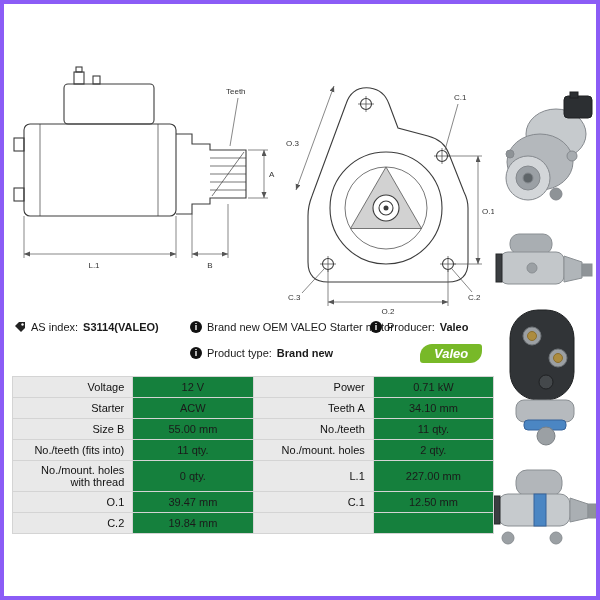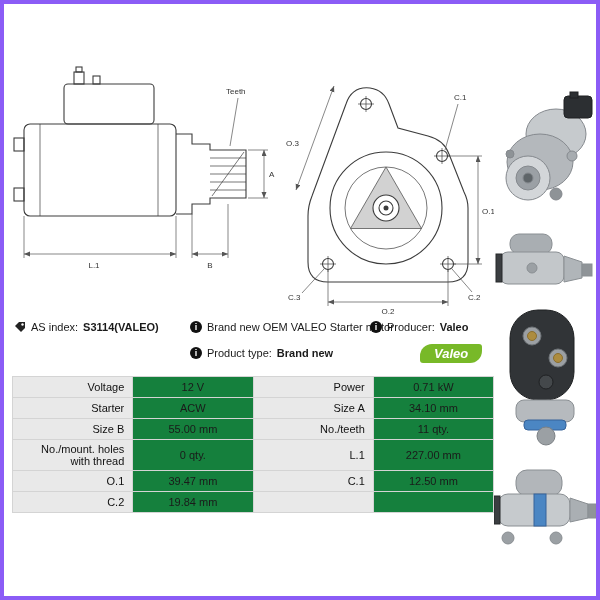--- a/index.html
+++ b/index.html
@@ -240,30 +240,36 @@
     <tbody>
       <tr>
         <td class="lbl">Voltage</td>
         <td class="val">12 V</td>
         <td class="lbl">Power</td>
         <td class="val">0.71 kW</td>
       </tr>
       <tr>
         <td class="lbl">Starter</td>
         <td class="val">ACW</td>
-        <td class="lbl">Size A</td>
+        <td class="lbl">Teeth A</td>
         <td class="val">34.10 mm</td>
       </tr>
       <tr>
         <td class="lbl">Size B</td>
         <td class="val">55.00 mm</td>
         <td class="lbl">No./teeth</td>
         <td class="val">11 qty.</td>
       </tr>
       <tr>
+        <td class="lbl">No./teeth (fits into)</td>
+        <td class="val">11 qty.</td>
+        <td class="lbl">No./mount. holes</td>
+        <td class="val">2 qty.</td>
+      </tr>
+      <tr>
         <td class="lbl">No./mount. holes with thread</td>
         <td class="val">0 qty.</td>
         <td class="lbl">L.1</td>
         <td class="val">227.00 mm</td>
       </tr>
       <tr>
         <td class="lbl">O.1</td>
         <td class="val">39.47 mm</td>
         <td class="lbl">C.1</td>
         <td class="val">12.50 mm</td>

